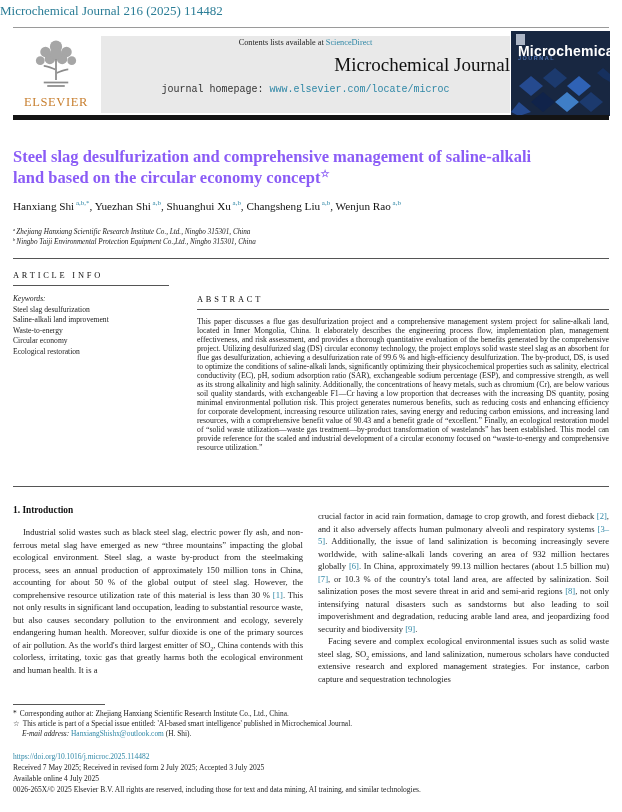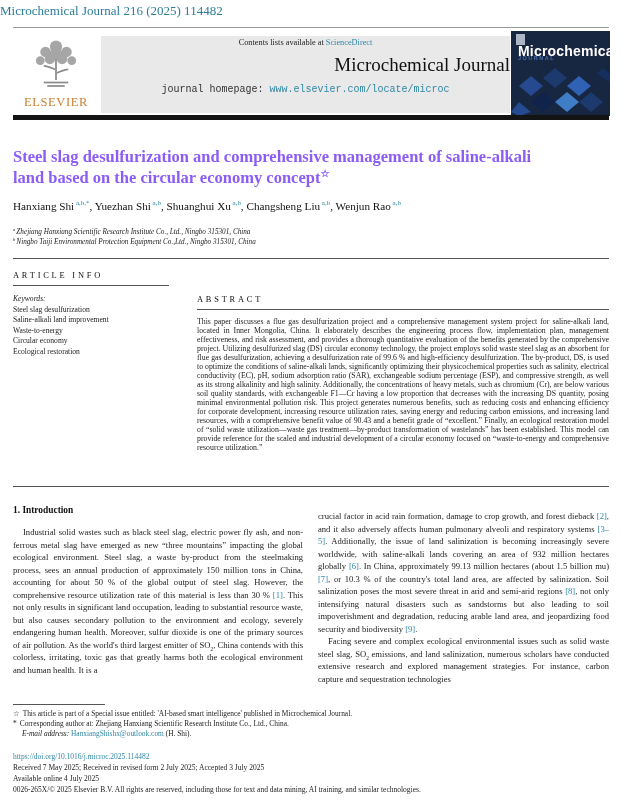--- a/index.html
+++ b/index.html
@@ -156,22 +156,22 @@
   </div>
 
   <div class="body-right">
     <p class="para"><span>crucial factor in acid rain formation, damage to crop growth, and forest dieback </span><span class="link">[2]</span><span>, and it also adversely affects human pulmonary alveoli and respiratory systems </span><span class="link">[3–5]</span><span>. Additionally, the issue of land salinization is becoming increasingly severe worldwide, with saline-alkali lands covering an area of 932 million hectares globally </span><span class="link">[6]</span><span>. In China, approximately 99.13 million hectares (about 1.5 billion mu) </span><span class="link">[7]</span><span>, or 10.3 % of the country's total land area, are affected by salinization. Soil salinization poses the most severe threat in arid and semi-arid regions </span><span class="link">[8]</span><span>, not only intensifying natural disasters such as sandstorms but also leading to soil impoverishment and degradation, reducing arable land area, and jeopardizing food security and biodiversity </span><span class="link">[9]</span><span>.</span></p>
     <p class="para indent"><span>Facing severe and complex ecological environmental issues such as solid waste steel slag, SO</span><sub>2</sub><span> emissions, and land salinization, numerous scholars have conducted extensive research and explored management strategies. For instance, carbon capture and sequestration technologies</span></p>
   </div>
 
   <div class="fn-rule"></div>
 
   <div class="footnotes">
+    <div class="fn"><span class="fn-marker">*</span><span class="fn-text">Corresponding author at: Zhejiang Hanxiang Scientific Research Institute Co., Ltd., China.</span></div>
     <div class="fn"><span class="fn-marker">☆</span><span class="fn-text">This article is part of a Special issue entitled: 'AI-based smart intelligence' published in Microchemical Journal.</span></div>
-    <div class="fn"><span class="fn-marker">*</span><span class="fn-text">Corresponding author at: Zhejiang Hanxiang Scientific Research Institute Co., Ltd., China.</span></div>
     <div class="fn-email"><span class="it">E-mail address:</span><span> </span><span class="link">HanxiangShishx@outlook.com</span><span> (H. Shi).</span></div>
   </div>
 
   <div class="colophon">
     <div class="link">https://doi.org/10.1016/j.microc.2025.114482</div>
     <div>Received 7 May 2025; Received in revised form 2 July 2025; Accepted 3 July 2025</div>
     <div>Available online 4 July 2025</div>
     <div>0026-265X/© 2025 Elsevier B.V. All rights are reserved, including those for text and data mining, AI training, and similar technologies.</div>
   </div>
 

